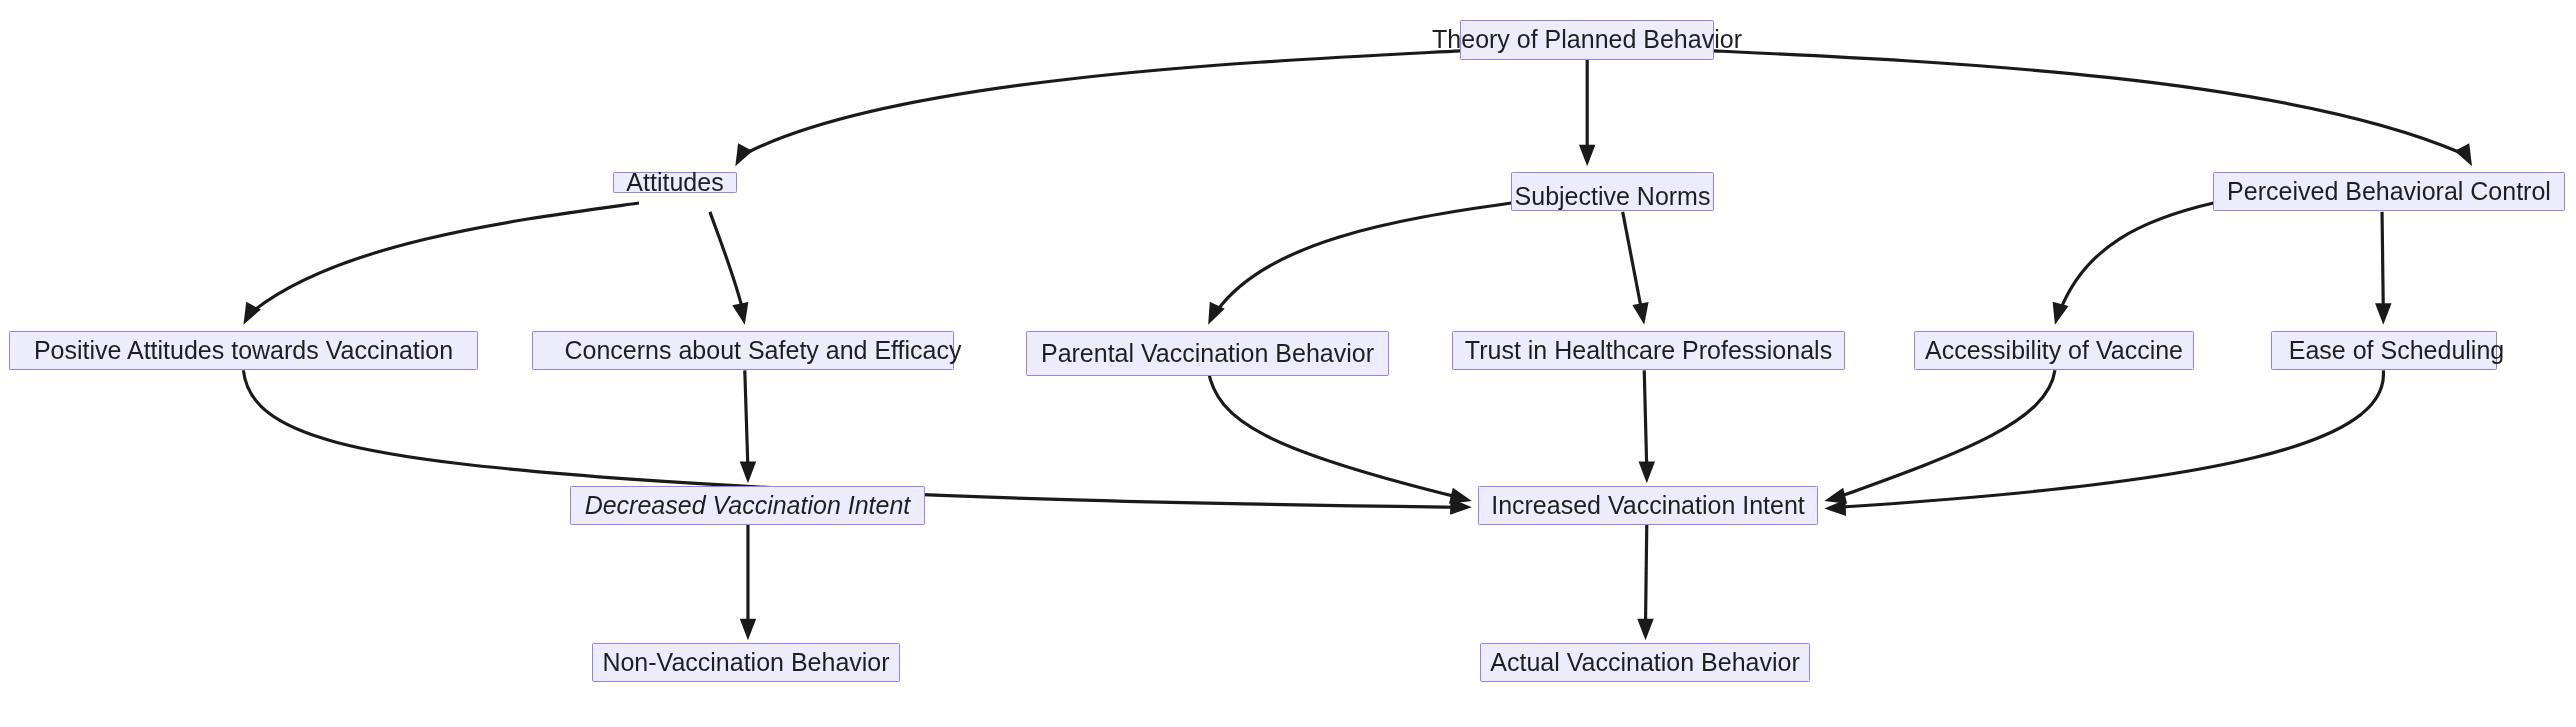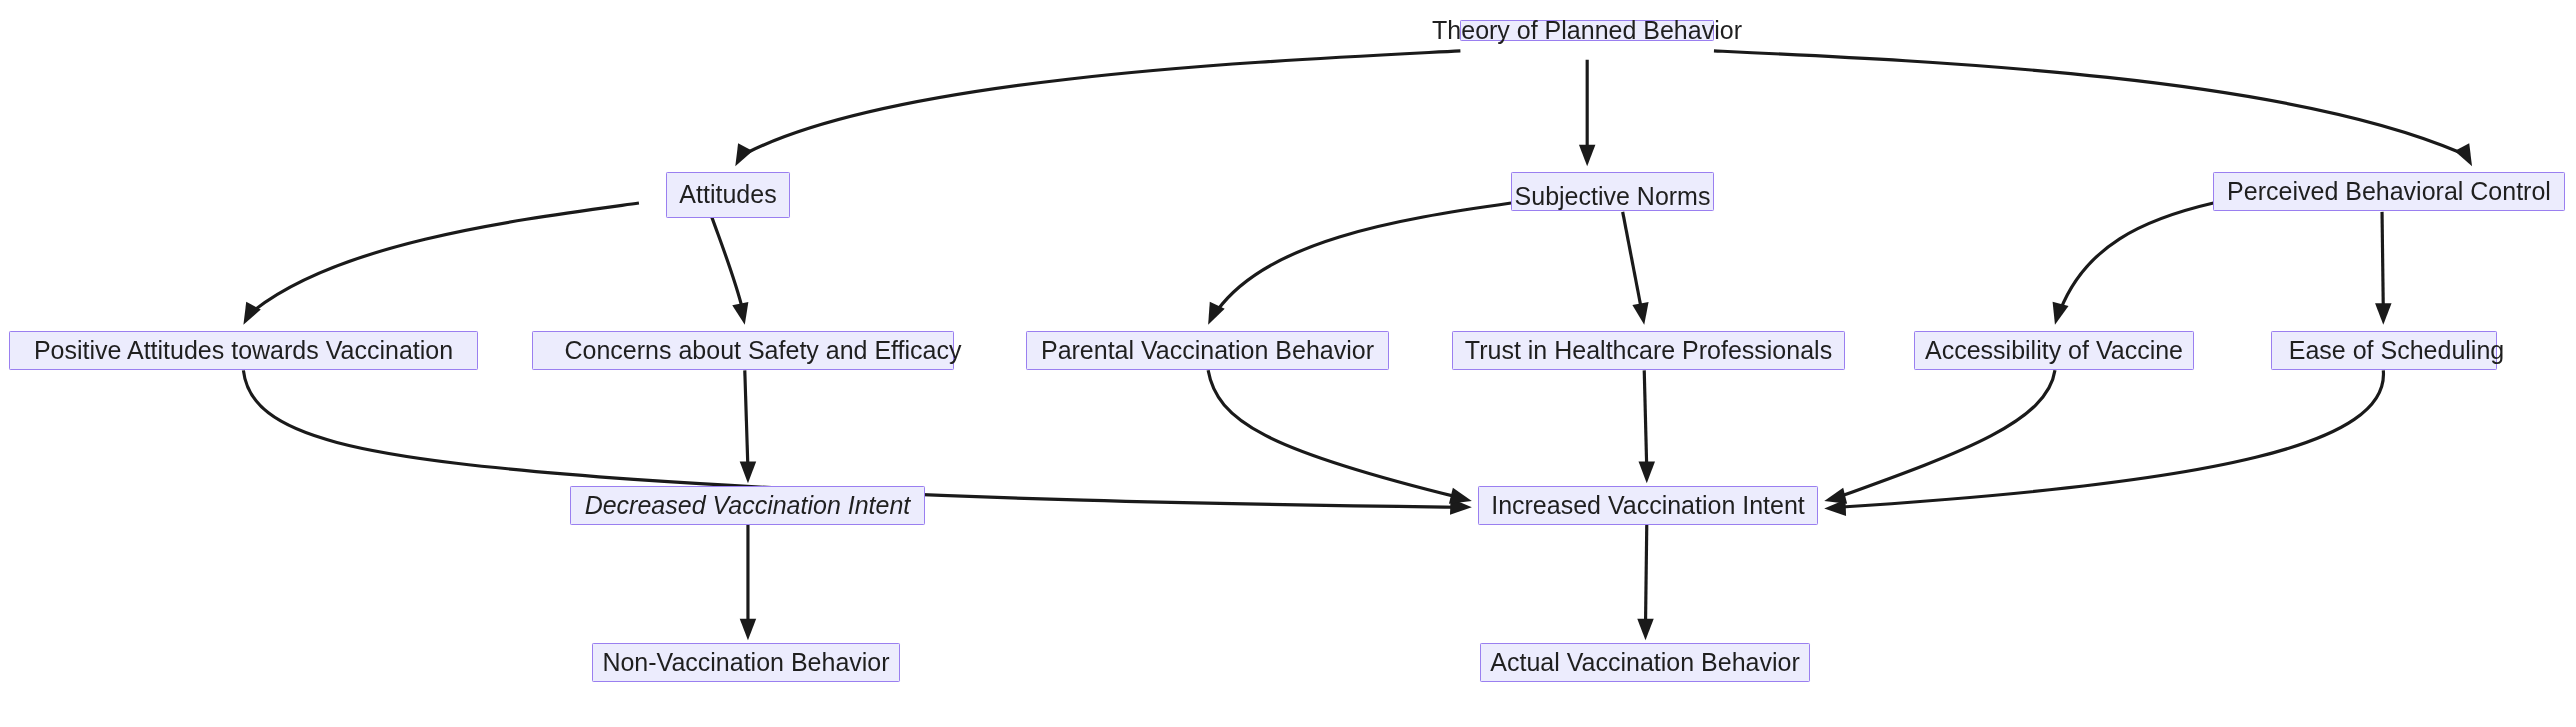--- a/index.html
+++ b/index.html
@@ -92,39 +92,39 @@
         <polygon points="0,0 -34,-13 -34,13" fill="#1a1a1a" transform="translate(1180,762) rotate(90)"></polygon>
         <polygon points="0,0 -34,-13 -34,13" fill="#1a1a1a" transform="translate(2322,790) rotate(14)"></polygon>
         <polygon points="0,0 -34,-13 -34,13" fill="#1a1a1a" transform="translate(2598,762) rotate(90)"></polygon>
         <polygon points="0,0 -34,-13 -34,13" fill="#1a1a1a" transform="translate(2878,790) rotate(166)"></polygon>
         <polygon points="0,0 -34,-13 -34,13" fill="#1a1a1a" transform="translate(2878,802) rotate(178)"></polygon>
         <polygon points="0,0 -34,-13 -34,13" fill="#1a1a1a" transform="translate(1180,1010) rotate(90)"></polygon>
         <polygon points="0,0 -34,-13 -34,13" fill="#1a1a1a" transform="translate(2596,1010) rotate(90)"></polygon>
       </g>
   </svg>
   <div id="nodes-group">
-      <div class="node" style="left: 1460px; top: 20px; width: 254px; height: 21px;">
+      <div class="node" style="left: 1460px; top: 20px; width: 254px; height: 40px;">
         <span class="node-label">Theory of Planned Behavior</span>
       </div>
-      <div class="node" style="left: 666px; top: 172px; width: 124px; height: 46px;">
+      <div class="node" style="left: 613px; top: 172px; width: 124px; height: 21px;">
         <span class="node-label">Attitudes</span>
       </div>
       <div class="node" style="left: 1511px; top: 172px; width: 203px; height: 39px; align-items: flex-end;">
         <span class="node-label">Subjective Norms</span>
       </div>
       <div class="node" style="left: 2213px; top: 172px; width: 352px; height: 39px;">
         <span class="node-label">Perceived Behavioral Control</span>
       </div>
       <div class="node" style="left: 9px; top: 331px; width: 469px; height: 39px;">
         <span class="node-label">Positive Attitudes towards Vaccination</span>
       </div>
       <div class="node" style="left: 532px; top: 331px; width: 422px; height: 39px; padding-left: 40px;">
         <span class="node-label">Concerns about Safety and Efficacy</span>
       </div>
-      <div class="node" style="left: 1026px; top: 331px; width: 363px; height: 39px;">
+      <div class="node" style="left: 1026px; top: 331px; width: 363px; height: 45px;">
         <span class="node-label">Parental Vaccination Behavior</span>
       </div>
       <div class="node" style="left: 1452px; top: 331px; width: 393px; height: 39px;">
         <span class="node-label">Trust in Healthcare Professionals</span>
       </div>
       <div class="node" style="left: 1914px; top: 331px; width: 280px; height: 39px;">
         <span class="node-label">Accessibility of Vaccine</span>
       </div>
       <div class="node" style="left: 2271px; top: 331px; width: 226px; height: 39px; padding-left: 25px;">
         <span class="node-label">Ease of Scheduling</span>

